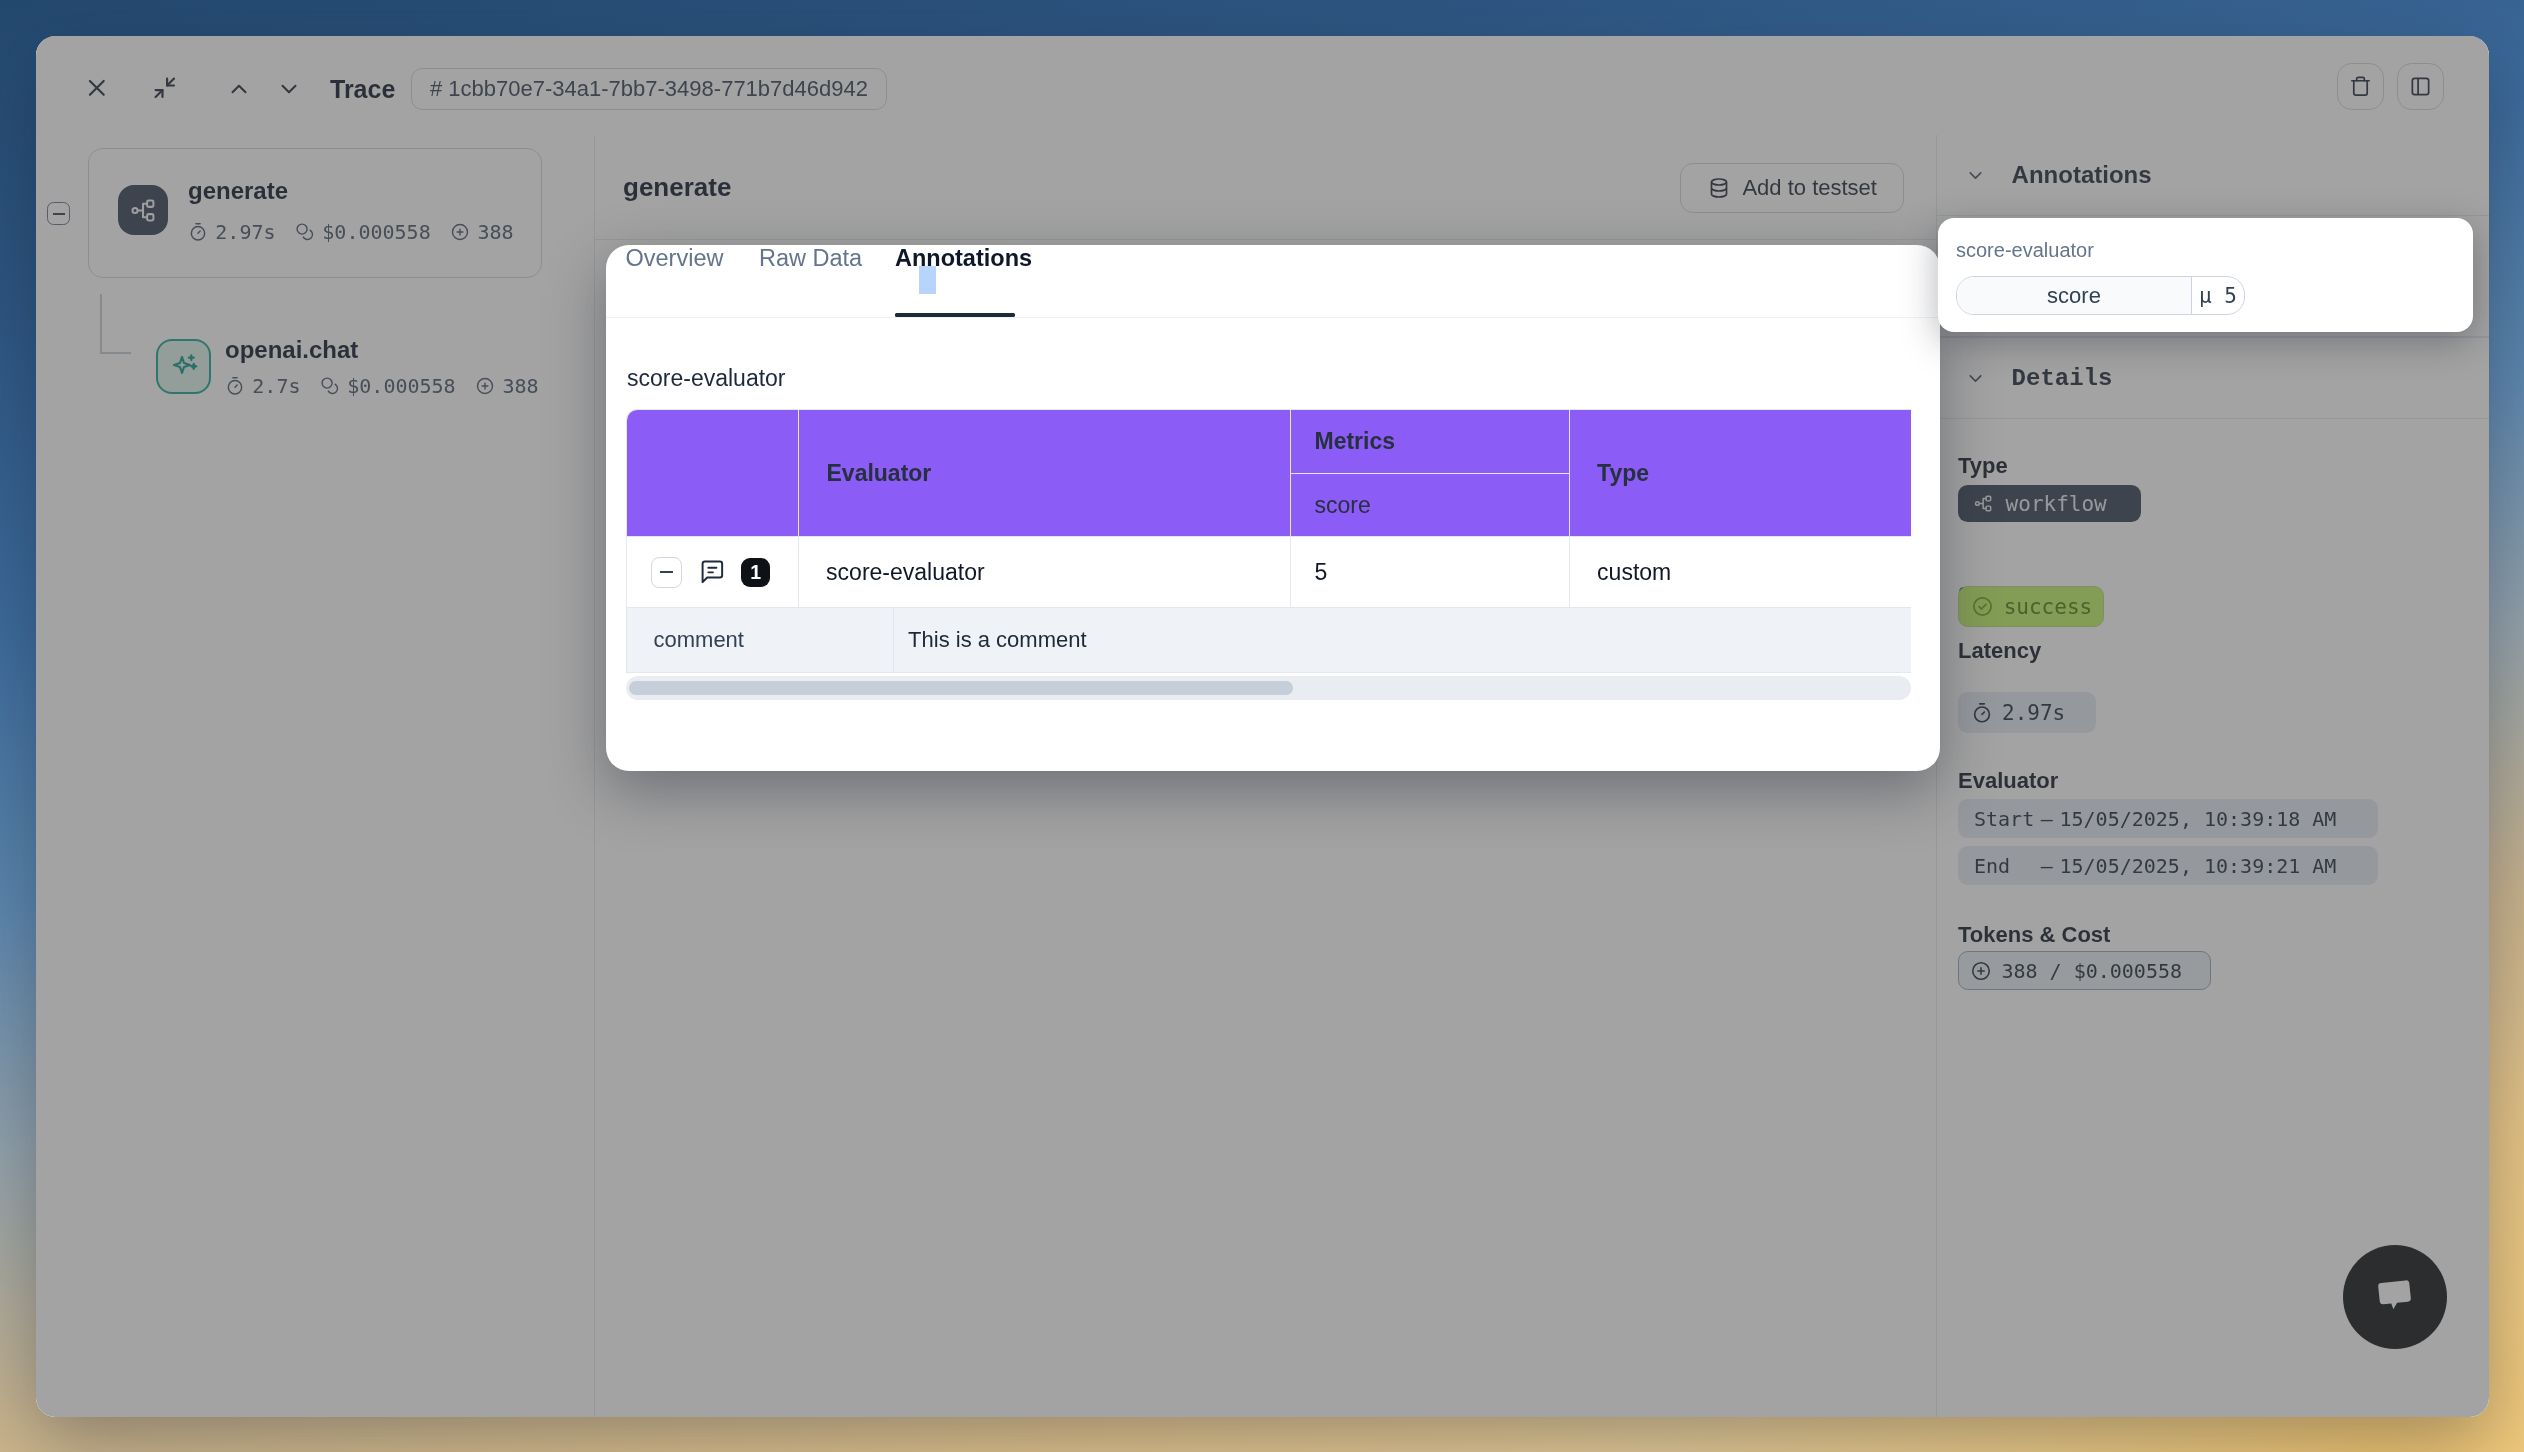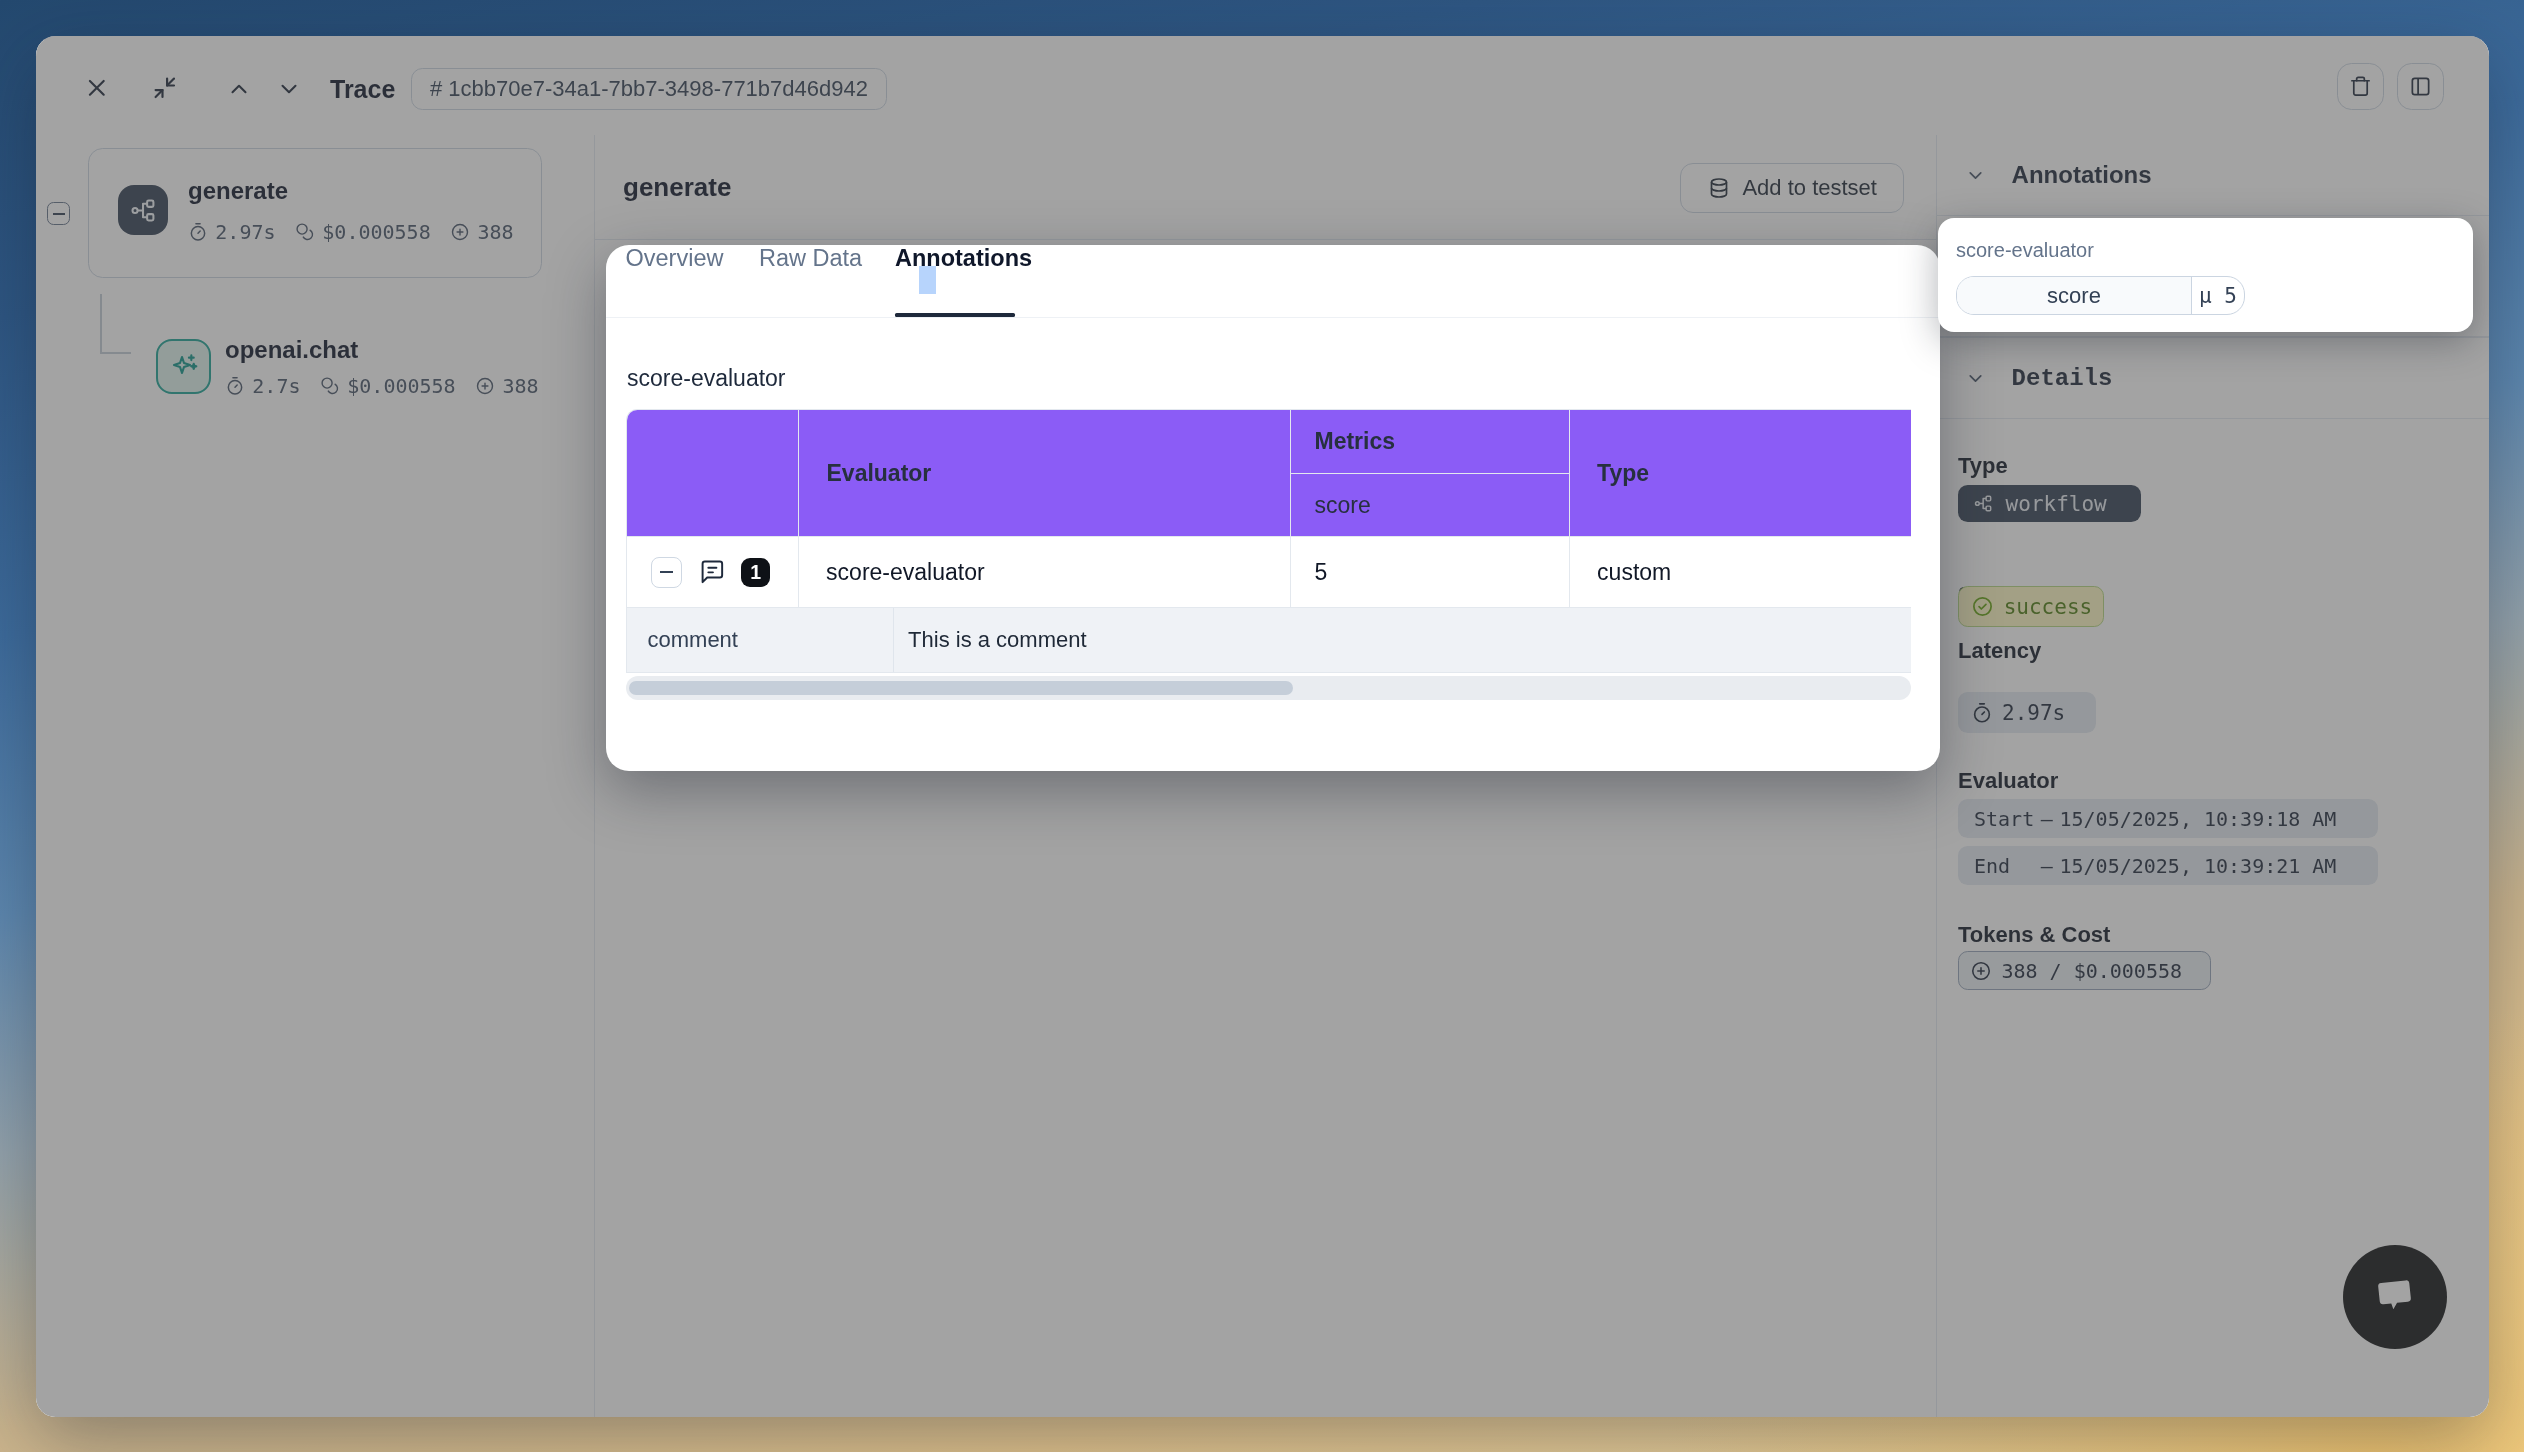--- a/index.html
+++ b/index.html
@@ -48,21 +48,21 @@
   .testset-btn { position:absolute; left:1085px; top:27.6px; width:224px; height:50px; border:1.6px solid #cbd5e1; border-radius:13px; background:#fff; display:flex; align-items:center; justify-content:center; gap:11.4px; font-size:22px; font-weight:500; color:#1f2937; cursor:pointer; }
 
   
   .sidebar { position:absolute; left:1900px; top:99px; width:553px; height:1282px; background:#fff; border-left:1.6px solid #e2e8f0; }
   .side-sec-header { position:absolute; left:0; width:100%; height:81px; display:flex; align-items:center; gap:26px; padding-left:27.6px; color:#475569; border-bottom:1.6px solid #e2e8f0; }
   .side-sec-header .lbl { font-size:24px; font-weight:600; color:#1e293b; }
   .ann-body-divider { position:absolute; left:0; top:201px; width:100%; height:1.6px; background:#e2e8f0; }
   .fld-label { position:absolute; left:21px; font-size:22px; font-weight:600; color:#111827; }
   .badge { position:absolute; left:21px; display:flex; align-items:center; border-radius:9.7px; font-size:21px; }
   .badge-type { top:350px; width:183px; height:37px; background:#334155; color:#e6eaf0; gap:12px; padding-left:14.6px; }
-  .badge-status { top:451px; width:146px; height:41px; background:#fef9c3; border:1.6px solid #b5d77f; color:#4d7c0f; gap:9.7px; padding-left:12px; }
+  .badge-status { top:451px; width:146px; height:41px; background:#bef264; border:1.6px solid #b5d77f; color:#4d7c0f; gap:9.7px; padding-left:12px; }
   .badge-latency { top:557px; width:138px; height:41px; background:#e2e8f0; color:#1e293b; gap:9px; padding-left:13px; }
   .badge-ts { width:420px; height:39px; background:#e2e8f0; color:#1e293b; padding-left:16px; font-size:20px; }
   .badge-tokens { top:816px; width:253px; height:39px; background:#e9eef3; border:1.6px solid #94a3b8; color:#1e293b; gap:9px; padding-left:11.4px; font-size:20px; }
   .ts-key { display:inline-block; width:5ch; }
   .ts-dash { margin:0 0.55ch; }
 
   
   .chat-fab { position:absolute; left:2307px; top:1209px; width:104px; height:104px; border-radius:50%; background:#101214; display:flex; align-items:center; justify-content:center; cursor:pointer; }
 
   
@@ -90,21 +90,21 @@
   .c-type { grid-row:1/3; grid-column:4; padding-left:27.6px; }
   .dcell { background:#fff; color:#111827; border-bottom:1.6px solid #e3e8ee; }
   .d-icons { padding-left:24px; gap:16px; }
   .d-eval { padding-left:27.6px; }
   .d-score { padding-left:24px; }
   .d-type { padding-left:27.6px; }
   .rowbtn { width:31px; height:31px; border:1.6px solid #cfd8e3; border-radius:8px; display:flex; align-items:center; justify-content:center; background:#fff; }
   .rowbtn .dash { width:13px; height:2px; background:#334155; }
   .count-badge { width:29px; height:29px; border-radius:9px; background:#0e1116; color:#fff; font-size:19.5px; font-weight:600; display:flex; align-items:center; justify-content:center; }
   .comment-row { display:flex; height:65px; background:#eff2f6; border-bottom:1.6px solid #e3e8ee; }
-  .comment-key { width:267px; border-right:1.6px solid #dfe5ec; display:flex; align-items:center; padding-left:21px; font-size:22px; color:#334155; }
+  .comment-key { width:267px; border-right:1.6px solid #dfe5ec; display:flex; align-items:center; padding-left:27px; font-size:22px; color:#334155; }
   .comment-val { flex:1; display:flex; align-items:center; padding-left:14.6px; font-size:22px; color:#1f2937; }
   .hscroll { position:absolute; left:19.5px; top:431px; width:1285px; height:24px; background:#e9ecf0; border-radius:12px; }
   .hscroll .thumb { position:absolute; left:3.2px; top:4.9px; width:664px; height:14.6px; border-radius:7.3px; background:#c5ced9; }
 
   
   .ann-card { position:absolute; left:1902px; top:182px; width:535px; height:114px; background:#fff; border-radius:16px; z-index:50; box-shadow:0 9.7px 36px rgba(25,32,44,.34); }
   .ann-card .name { position:absolute; left:18px; top:21px; font-size:20px; color:#64748b; }
   .metric-pill { position:absolute; left:18px; top:58px; width:289px; height:39px; border:1.6px solid #cbd5e1; border-radius:18px; display:flex; overflow:hidden; background:#fff; }
   .metric-pill .seg-name { flex:1; background:#f8fafc; border-right:1.6px solid #cbd5e1; display:flex; align-items:center; justify-content:center; font-size:22px; color:#334155; }
   .metric-pill .seg-val { width:52px; display:flex; align-items:center; justify-content:center; font-size:21px; color:#334155; }

